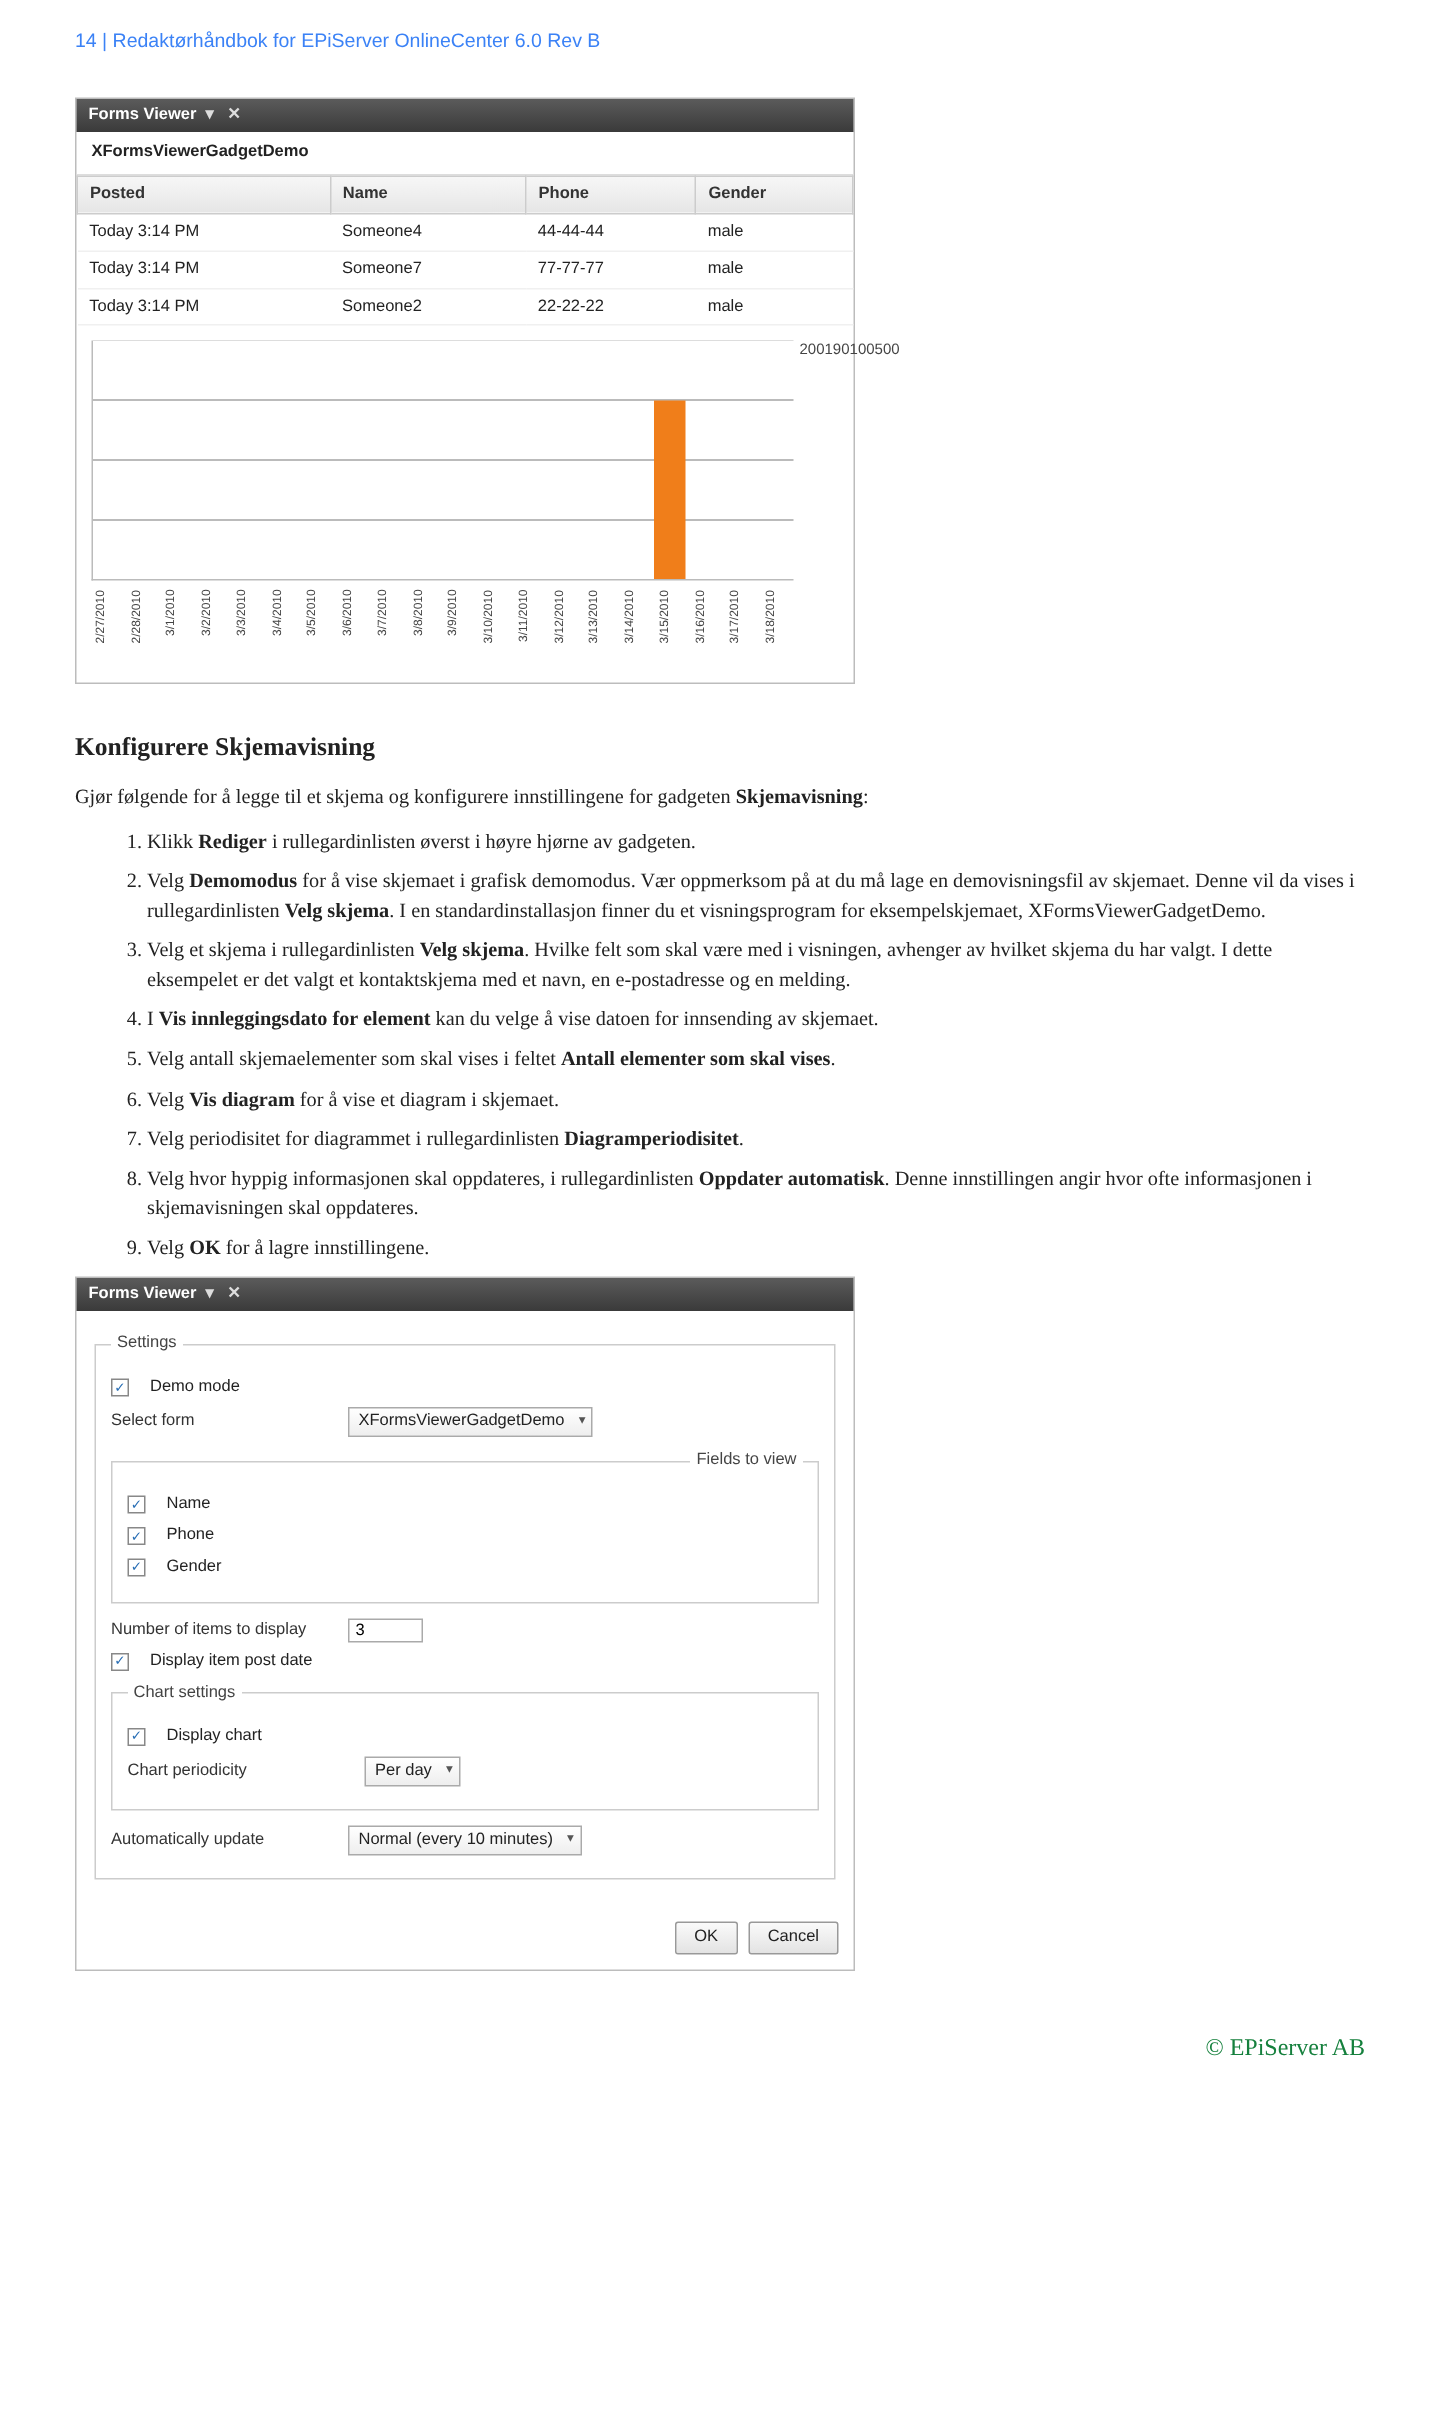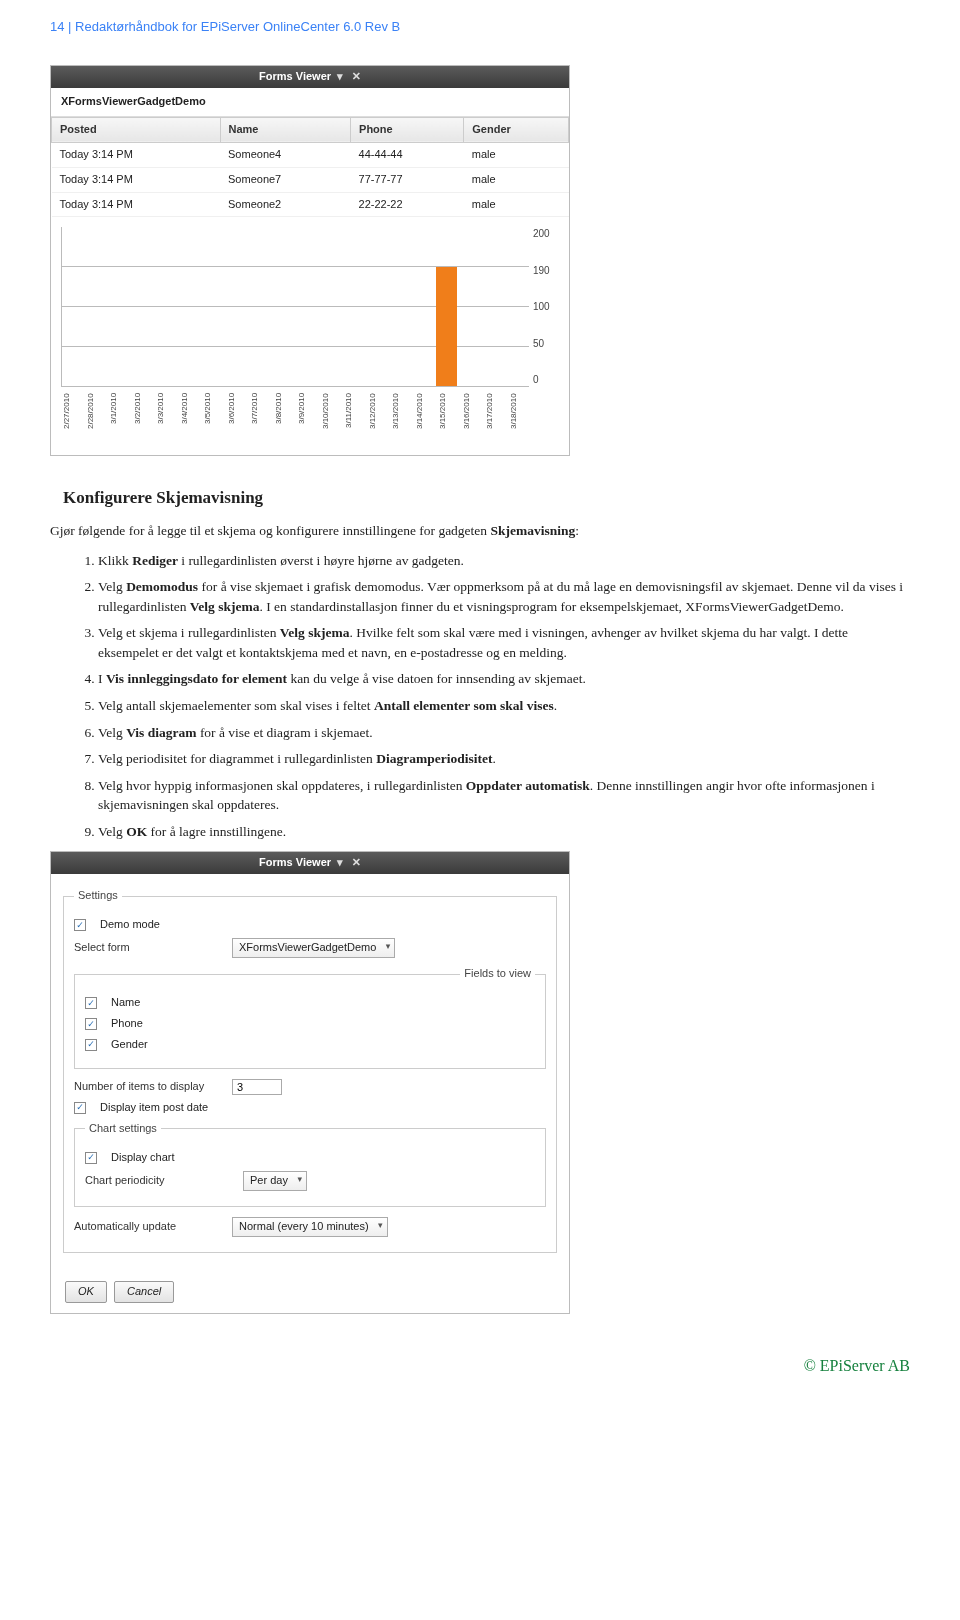--- a/index.html
+++ b/index.html
@@ -19,21 +19,21 @@
     background: #fff;
     width: 520px;
     margin: 10px 0 30px 0;
     font-size: 11px;
   }
   .gadget-titlebar {
     background: linear-gradient(#5b5b5b,#3a3a3a);
     color: #fff;
     padding: 3px 8px;
     display: flex;
-    justify-content: center;
+    justify-content: flex-start;
     align-items: center;
     font-weight: 600;
   }
   .gadget-titlebar .icons span { margin-left: 6px; font-size: 11px; color:#ddd; }
   .gadget-sub {
     padding: 6px 10px;
     border-bottom: 1px solid #ddd;
     font-weight: 600;
   }
   table.data {
@@ -71,42 +71,42 @@
     gap: 2px;
     padding: 0 2px;
   }
   .chart-bar {
     flex: 1;
     background: #f07e1a;
   }
   .chart-ylabels {
     width: 30px;
     display: flex;
-    flex-direction: column;
+    flex-direction: row;
     justify-content: space-between;
     font-size: 10px;
     color: #444;
     padding-left: 4px;
     height: 160px;
   }
   .chart-xlabels {
     display: flex;
     padding: 2px 40px 8px 10px;
     gap: 2px;
   }
   .chart-xlabels span {
     flex: 1;
     font-size: 8px;
     color: #444;
     writing-mode: vertical-rl;
     transform: rotate(180deg);
     text-align: right;
     height: 54px;
   }
-  h2.section { font-size: 17px; font-weight: 600; margin: 24px 0 10px 13px; font-family: Georgia, "Times New Roman", serif; }
+  h2.section { font-size: 17px; font-weight: 600; margin: 24px 0 10px 0; font-family: Georgia, "Times New Roman", serif; }
   p.intro { margin: 4px 0 10px 0; font-family: Georgia, "Times New Roman", serif; }
   ol.steps { list-style: decimal; padding-left: 48px; font-family: Georgia, "Times New Roman", serif; }
   ol.steps li { margin: 7px 0; }
   ol.steps b { font-weight: 700; }
   .settings-body { padding: 10px 12px 12px 12px; font-size: 11px; }
   fieldset { border: 1px solid #ccc; padding: 8px 10px 10px 10px; margin: 4px 0 10px 0; }
   legend { padding: 0 4px; color: #444; }
   .row { display: flex; align-items: center; margin: 5px 0; gap: 8px; }
   .row label.lab { width: 150px; color: #333; }
   .checkbox { width: 12px; height: 12px; border: 1px solid #888; background:#fff; display:inline-flex; align-items:center; justify-content:center; font-size:9px; color:#2a6fb5; margin-right:6px; flex-shrink:0; }
@@ -114,21 +114,21 @@
     border: 1px solid #aaa;
     background: linear-gradient(#fff,#eee);
     padding: 1px 18px 1px 6px;
     font-size: 11px;
     position: relative;
     display: inline-block;
     min-width: 60px;
   }
   .select::after { content:"▾"; position:absolute; right:4px; top:1px; font-size:9px; color:#555; }
   input.txt { border:1px solid #aaa; padding:1px 4px; font-size:11px; width:50px; }
-  .btnrow { text-align:left; padding:6px 10px 10px 10px;font-style:italic; }
+  .btnrow { text-align:right; padding:6px 10px 10px 10px; }
   .btn {
     border:1px solid #999; background:linear-gradient(#fafafa,#e3e3e3);
     padding:2px 12px; font-size:11px; margin-left:4px; border-radius:2px;
     display:inline-block;
   }
   .footer { text-align:right; font-size:16px; color:#15803d; margin-top:40px; font-family: Georgia, serif; }
 </style>
 </head>
 <body>
 

